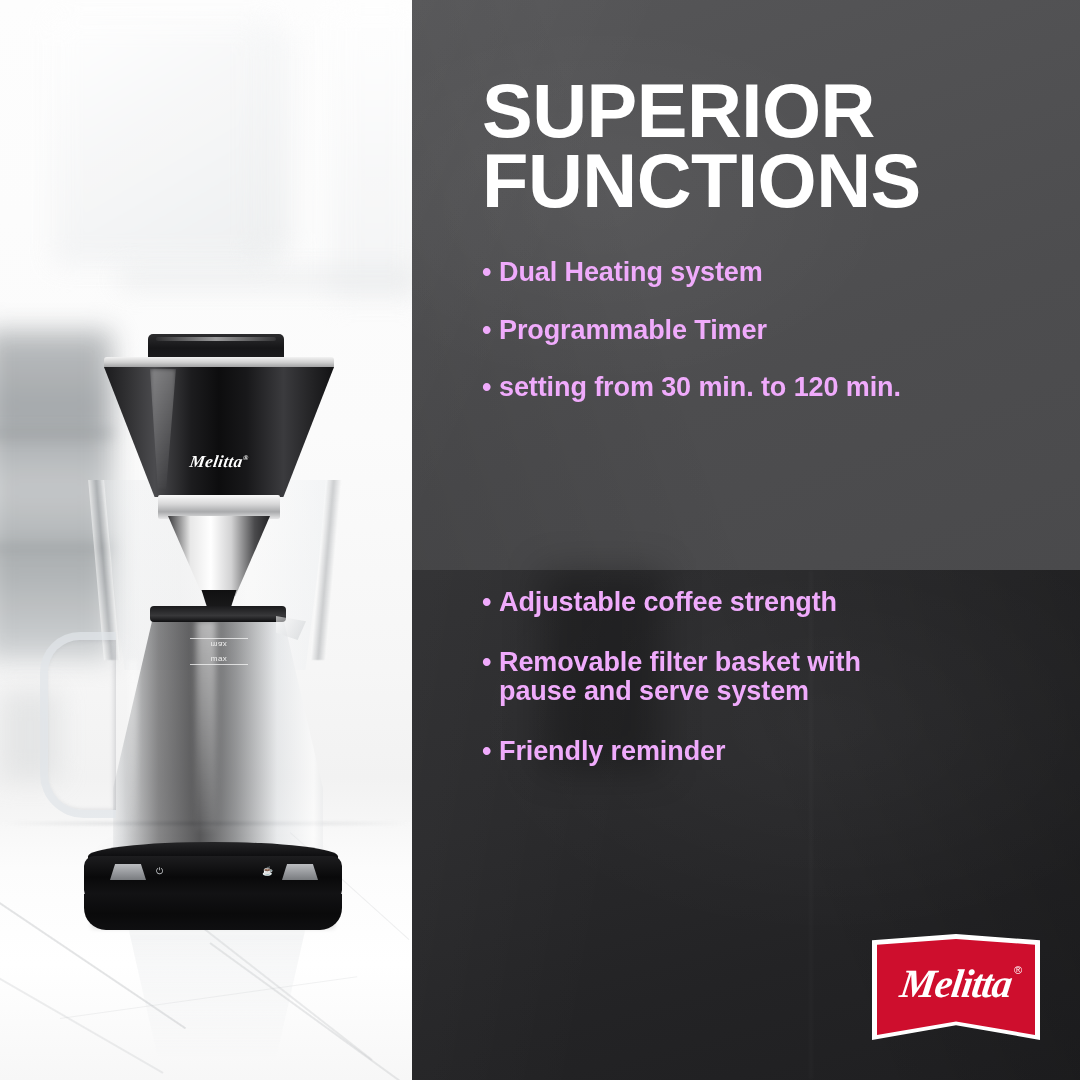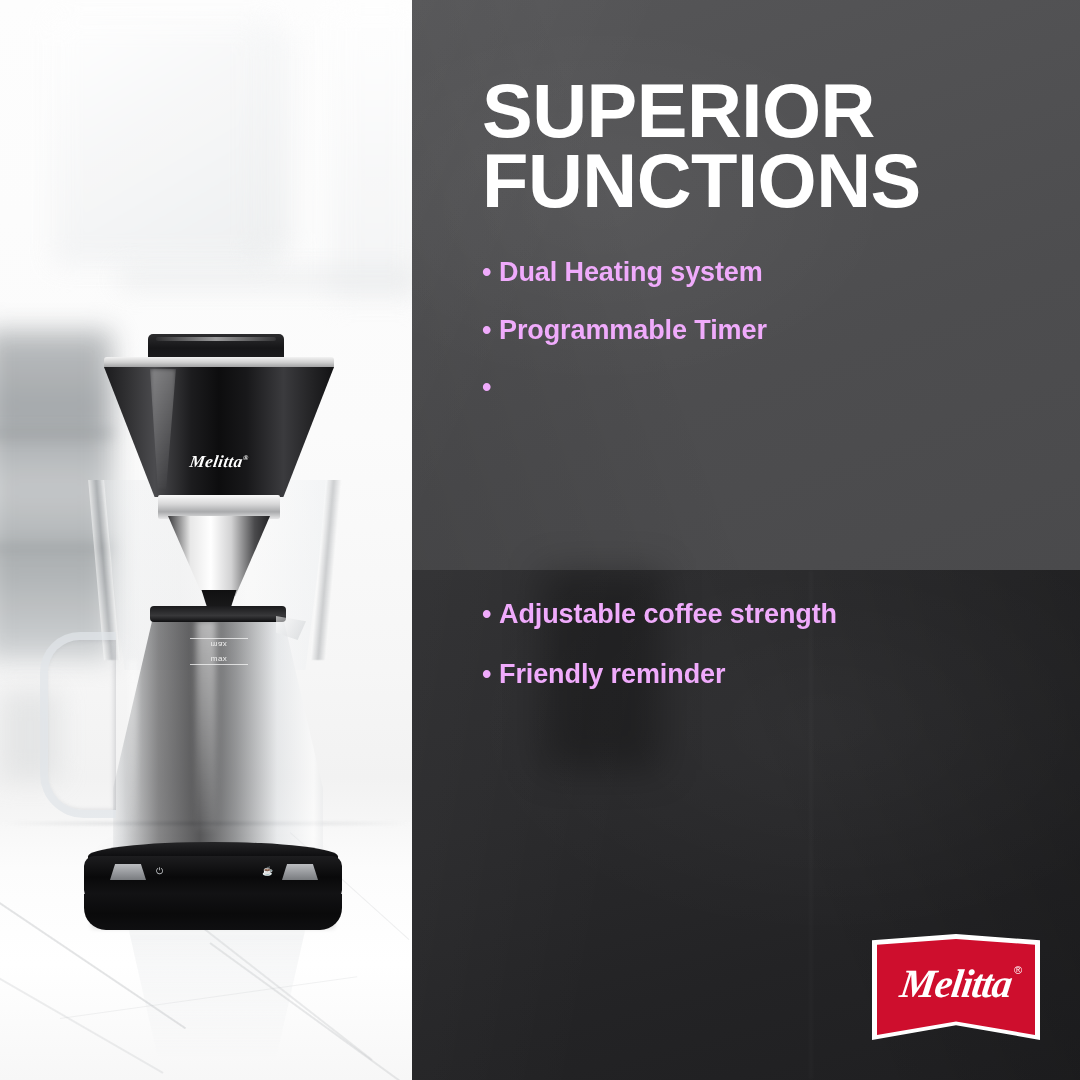--- a/index.html
+++ b/index.html
@@ -326,21 +326,21 @@
     padding-left:17px;
     margin-bottom:28px;
   }
   .bullet::before{
     content:"\2022";
     position:absolute; left:0; top:0;
     font-size:27px; line-height:1.1;
   }
   .bullet .l2{ display:block; }
   .bullet.two-line{ margin-bottom:26px; }
-  .list-lower .bullet{ margin-bottom:30px;margin-top:12px; }
+  .list-lower .bullet{ margin-bottom:30px; }
 
   
   .logo{
     position:absolute; left:872px; top:934px;
     width:168px; height:106px;
   }
   .logo-plate{
     position:absolute; inset:0;
     background:#ffffff;
     clip-path:polygon(0% 6%, 50% 0%, 100% 6%, 100% 100%, 50% 86%, 0% 100%);
@@ -449,26 +449,31 @@
       </h1>
 
       <ul class="bullet-list list-upper">
         <li class="bullet">
           <span>Dual Heating system</span>
         </li>
         <li class="bullet">
           <span>Programmable Timer</span>
         </li>
         <li class="bullet two-line">
+          <span class="l2">setting from 30 min. to 120 min.</span>
         </li>
       </ul>
 
       <ul class="bullet-list list-lower">
         <li class="bullet">
           <span>Adjustable coffee strength</span>
+        </li>
+        <li class="bullet two-line">
+          <span>Removable filter basket with</span>
+          <span class="l2">pause and serve system</span>
         </li>
         <li class="bullet">
           <span>Friendly reminder</span>
         </li>
       </ul>
 
     </div>
   </div>
 
   <div class="logo">

